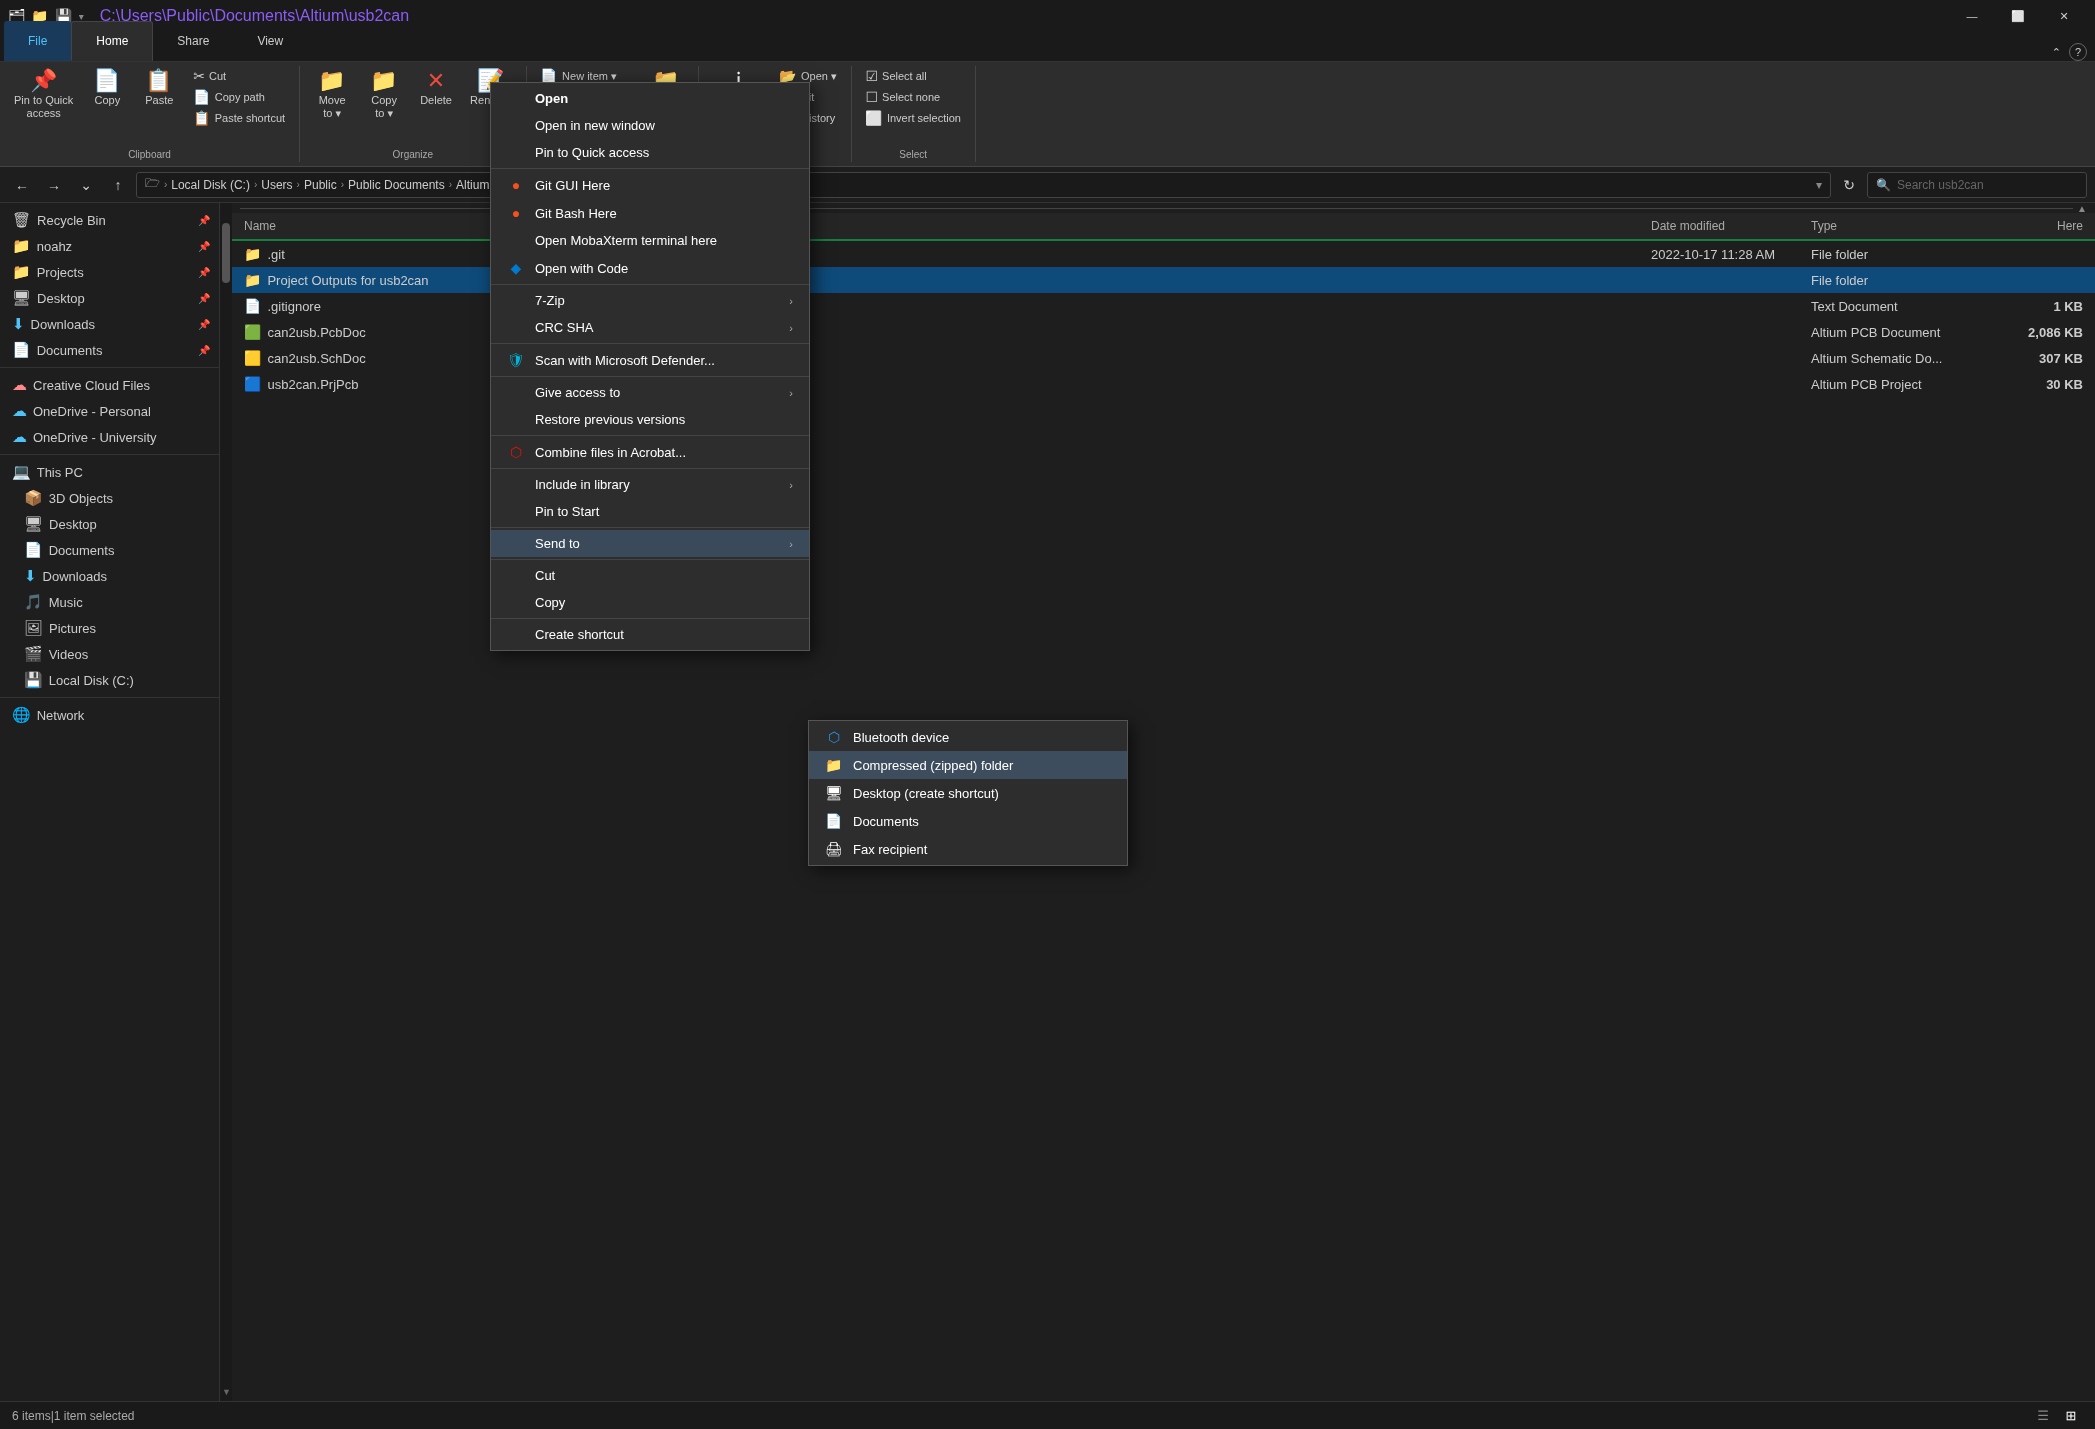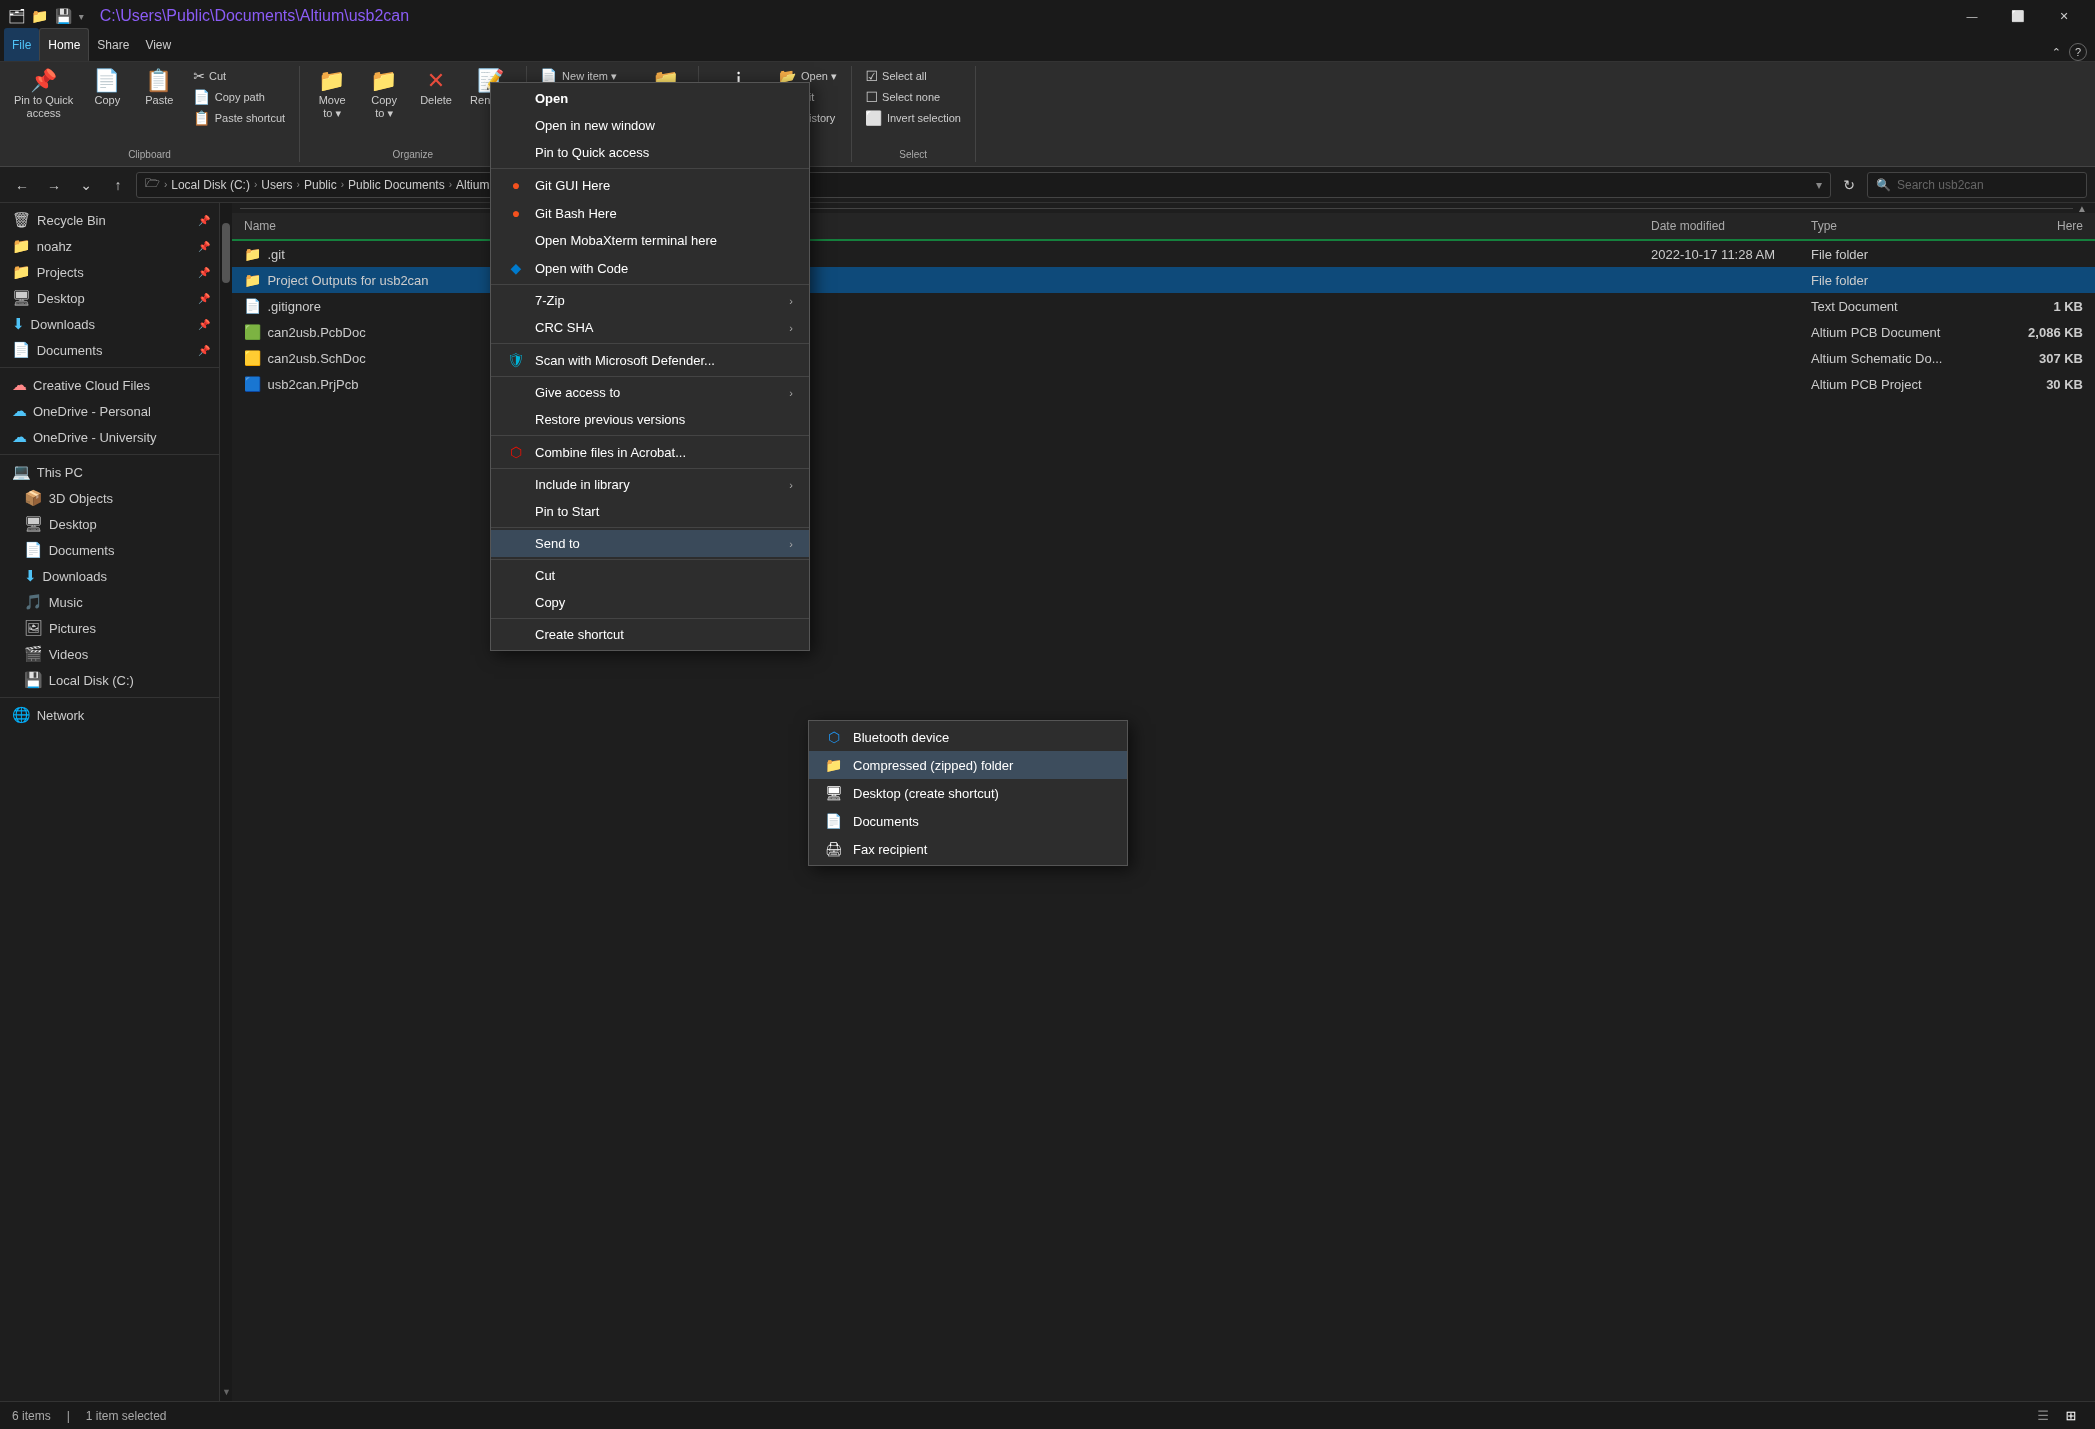--- a/index.html
+++ b/index.html
@@ -55,27 +55,27 @@
     
     .ribbon-tabs {
       height: 30px;
       background: #1a1a1a;
       display: flex;
       align-items: flex-end;
       padding: 0 0 0 4px;
       border-bottom: 1px solid #333;
     }
     .ribbon-tab {
-      padding: 6px 8px;
+      padding: 6px 24px;
       cursor: pointer;
       font-size: 12px;
       color: #cccccc;
       border-top-left-radius: 3px;
       border-top-right-radius: 3px;
-      height: 33px;
+      height: 40px;
       display: flex;
       align-items: center;
     }
     .ribbon-tab.active {
       background: #2d2d2d;
       color: #ffffff;
       border: 1px solid #444;
       border-bottom: 1px solid #2d2d2d;
     }
 
@@ -306,21 +306,20 @@
     .file-icon { font-size: 14px; flex-shrink: 0; }
 
     
     .status-bar {
       height: 28px;
       background: #1a1a1a;
       border-top: 1px solid #333;
       display: flex;
       align-items: center;
       padding: 0 12px;
-      gap: 16px;
       font-size: 12px;
       color: #aaaaaa;
     }
     .status-right {
       margin-left: auto;
       display: flex;
       gap: 4px;
     }
     .view-btn {
       width: 24px;

